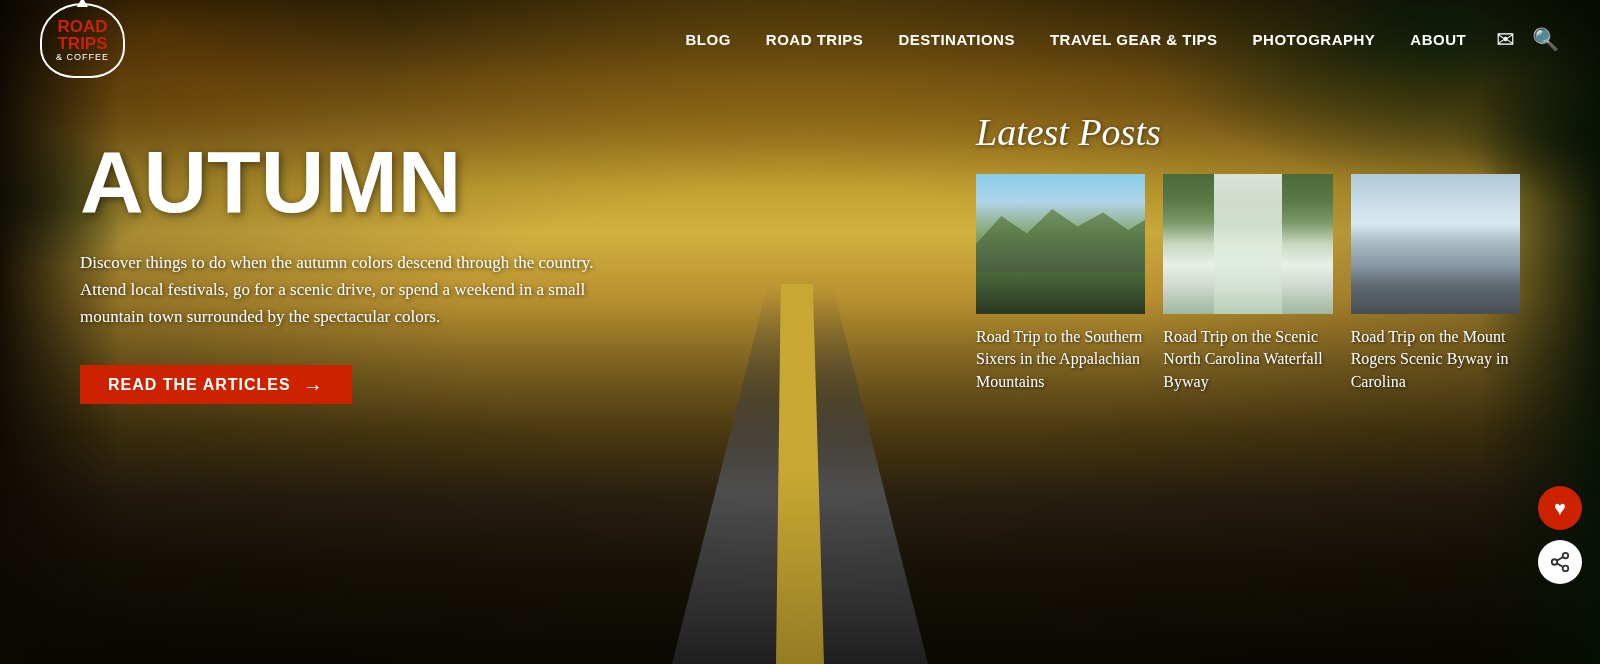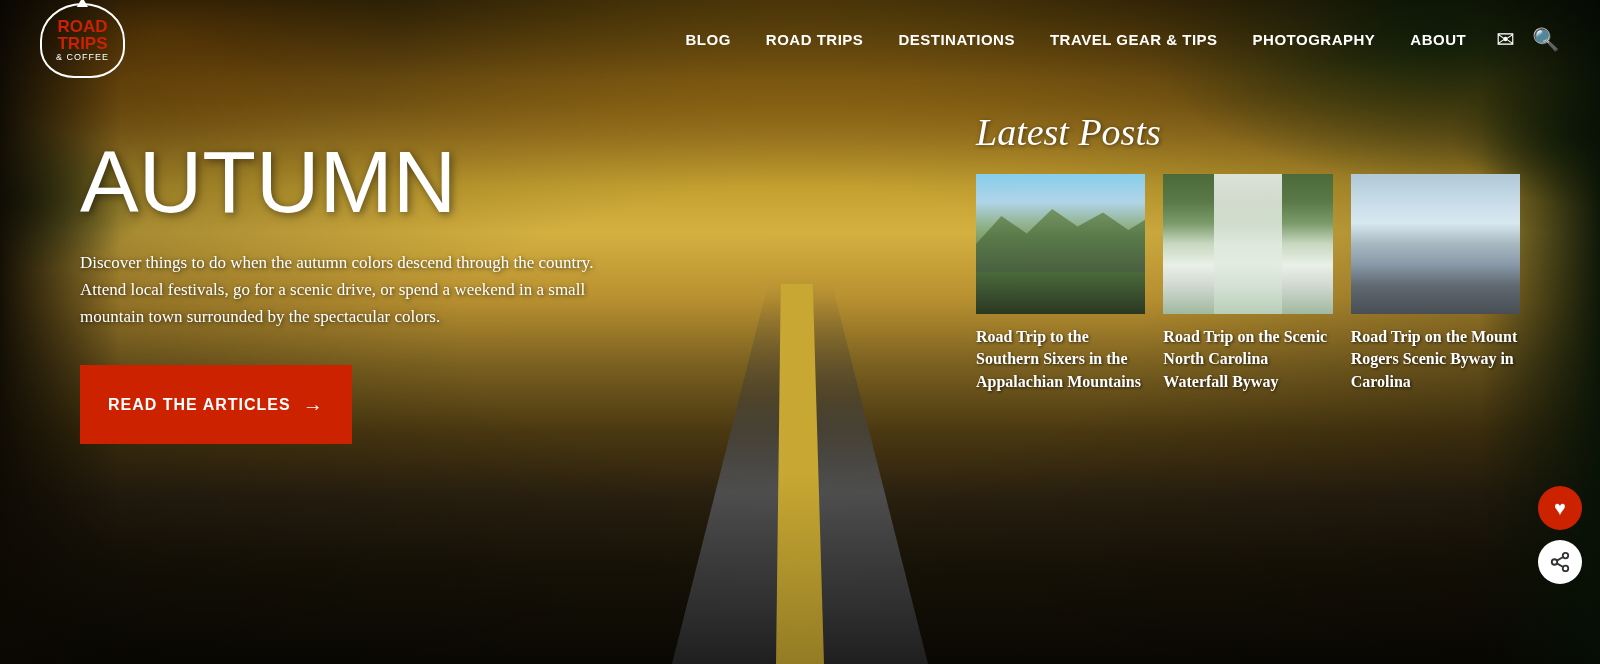--- a/index.html
+++ b/index.html
@@ -201,21 +201,21 @@
     .hero-content {
       position: absolute;
       left: 80px;
       top: 140px;
       max-width: 620px;
       z-index: 10;
     }
 
     .hero-title {
       font-family: Arial Black, Impact, sans-serif;
-      font-weight: 400;
+      font-weight: 700;
       font-size: 88px;
       line-height: 0.95;
       color: white;
       text-transform: uppercase;
       text-shadow: 2px 2px 8px rgba(0,0,0,0.5);
       margin-bottom: 25px;
     }
 
     .hero-desc {
       color: white;
@@ -230,21 +230,21 @@
       display: inline-flex;
       align-items: center;
       gap: 12px;
       background: #cc2200;
       color: white;
       font-family: Arial Black, sans-serif;
       font-weight: 900;
       font-size: 16px;
       letter-spacing: 1px;
       text-transform: uppercase;
-      padding: 28px 28px;
+      padding: 8px 28px;
       text-decoration: none;
       cursor: pointer;
       border: none;
     }
 
     .cta-arrow {
       font-size: 20px;
     }
 
     
@@ -263,21 +263,20 @@
       font-size: 38px;
       font-weight: normal;
       margin-bottom: 20px;
       text-shadow: 1px 1px 4px rgba(0,0,0,0.5);
     }
 
     .posts-grid {
       display: grid;
       grid-template-columns: 1fr 1fr 1fr;
       gap: 18px;
-      font-weight: bold;
     }
 
     .post-card {
       cursor: pointer;
     }
 
     .post-thumb {
       width: 100%;
       height: 140px;
       margin-bottom: 12px;

